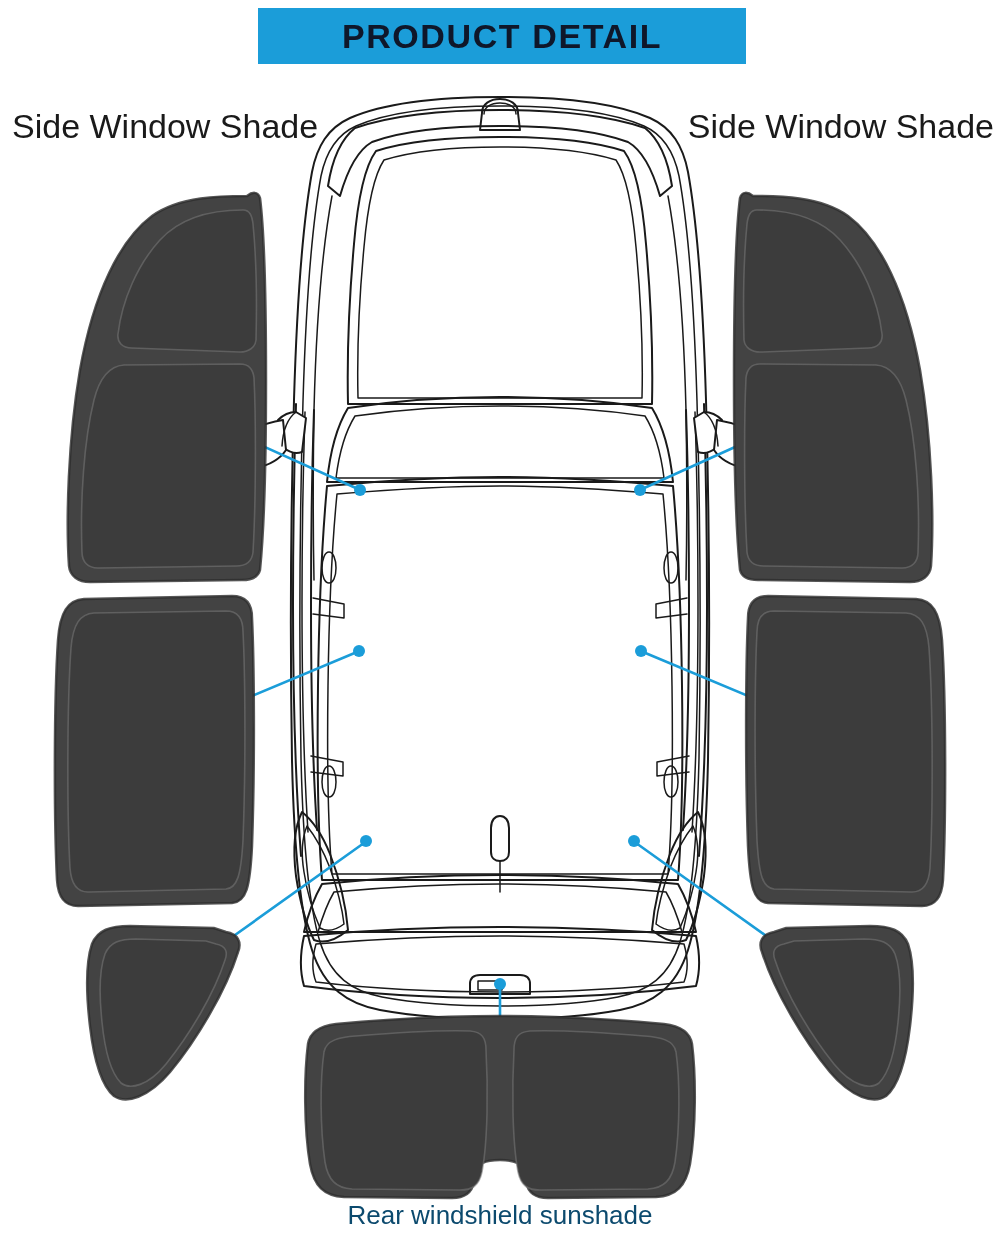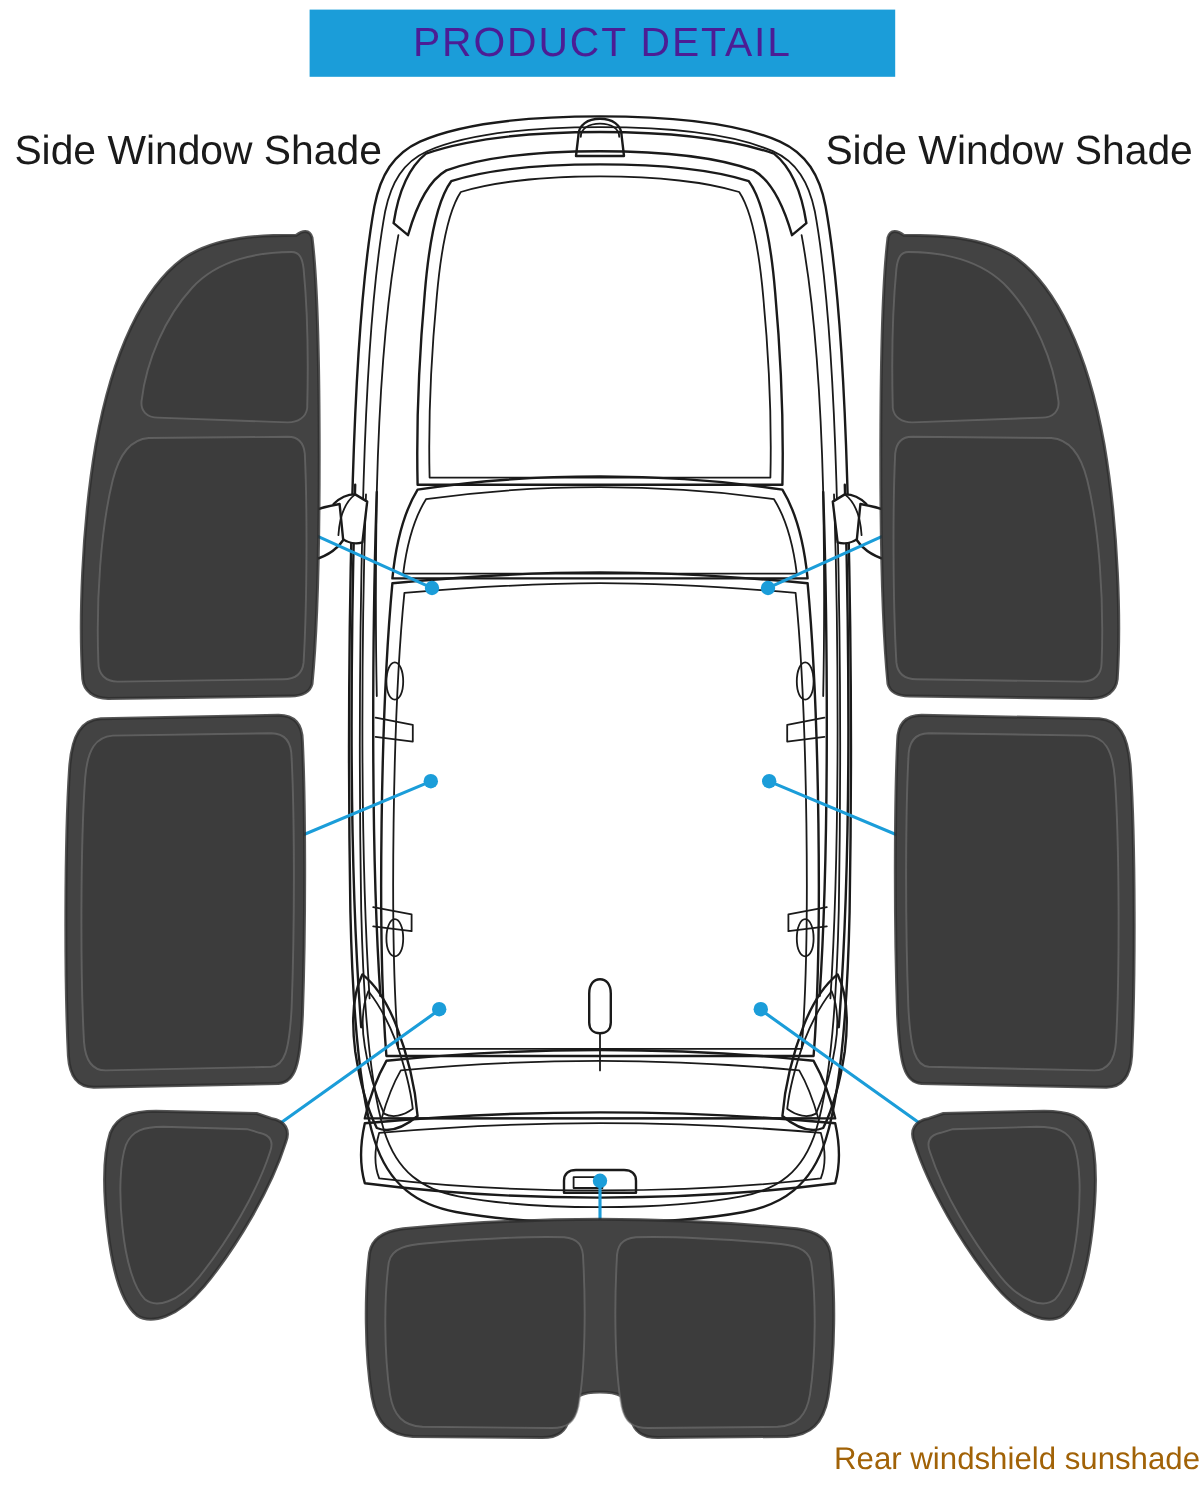--- a/index.html
+++ b/index.html
@@ -26,23 +26,23 @@
     left: 258px;
     top: 8px;
     width: 488px;
     height: 56px;
     background: #1b9dd9;
     display: flex;
     align-items: center;
     justify-content: center;
   }
   #title-banner .title-text {
-    color: #4c1d95;
+    color: #0f172a;
     font-size: 34px;
-    font-weight: normal;
+    font-weight: bold;
     letter-spacing: 1.6px;
     line-height: 1;
     white-space: nowrap;
   }
 
   
   .side-label {
     position: absolute;
     top: 106px;
     font-size: 34px;
@@ -51,23 +51,23 @@
     line-height: 1.2;
   }
   #label-left  { left: 12px; }
   #label-right { right: 6px; }
 
   #label-bottom {
     position: absolute;
     left: 0;
     right: 0;
     top: 1200px;
-    text-align: right;
+    text-align: center;
     font-size: 26px;
-    color: #a16207;
+    color: #0c4a6e;
     line-height: 1.2;
   }
 
   
   #stage {
     position: absolute;
     left: 0;
     top: 0;
     width: 1000px;
     height: 1250px;

